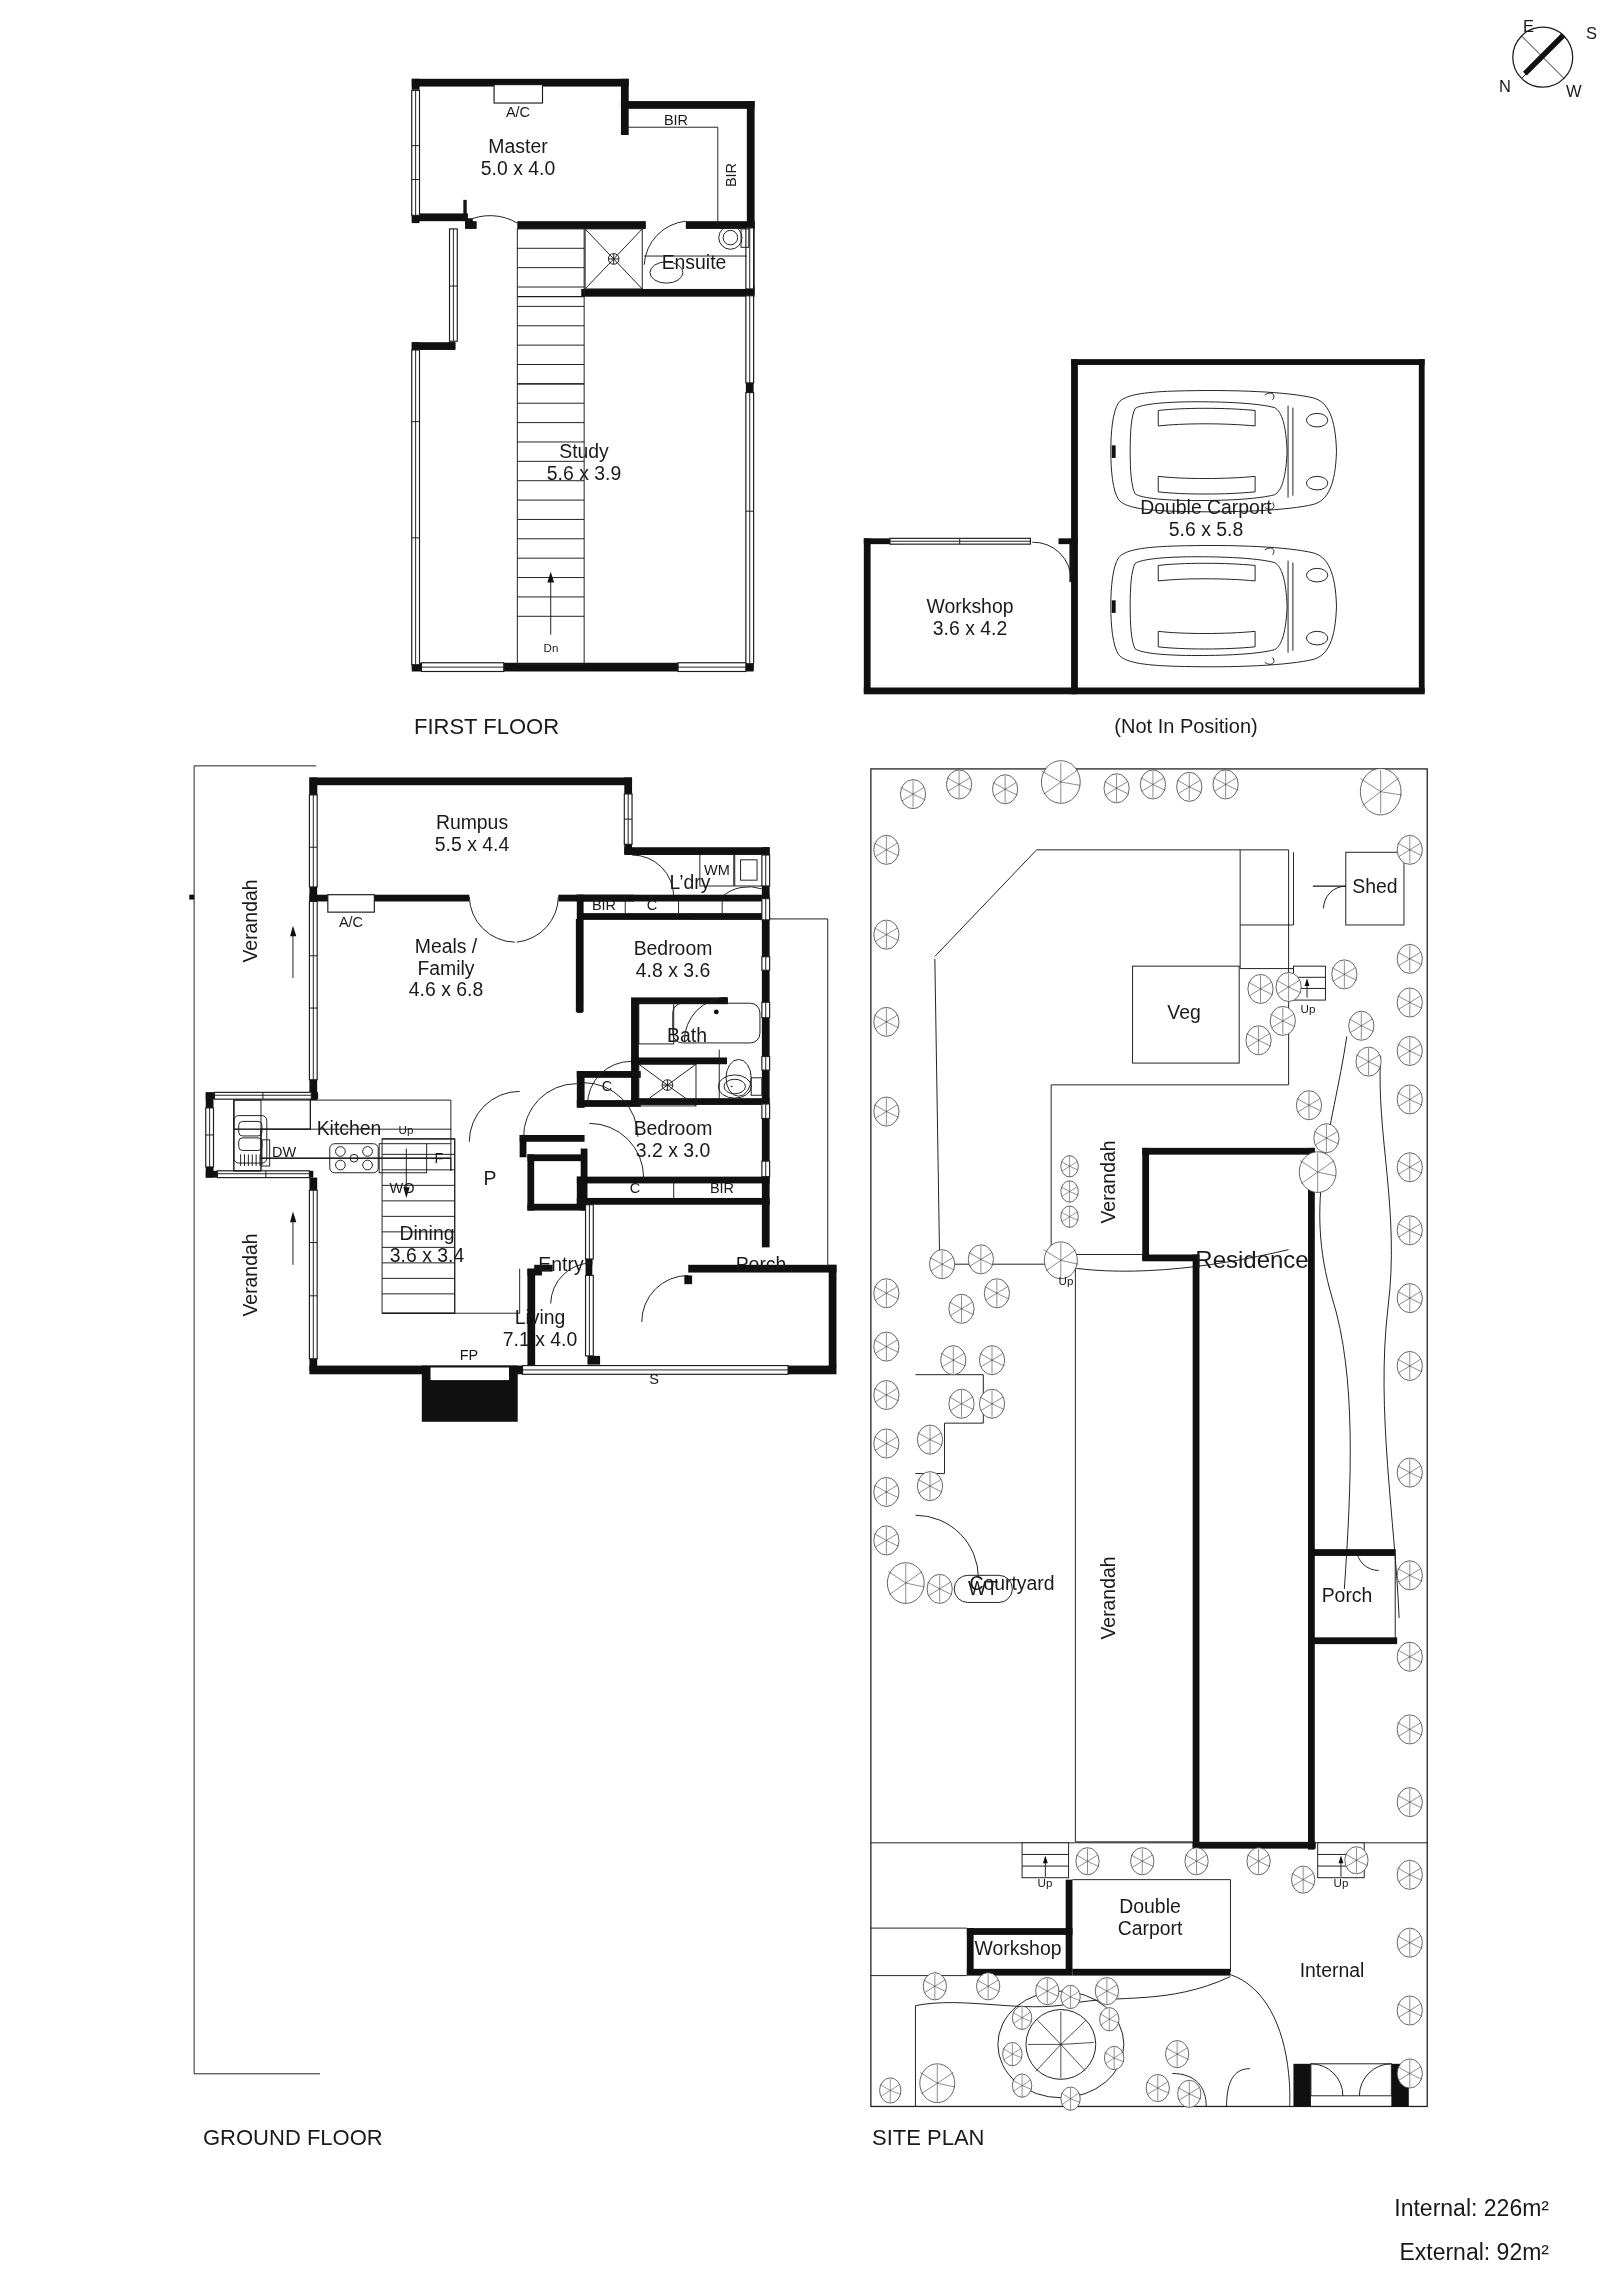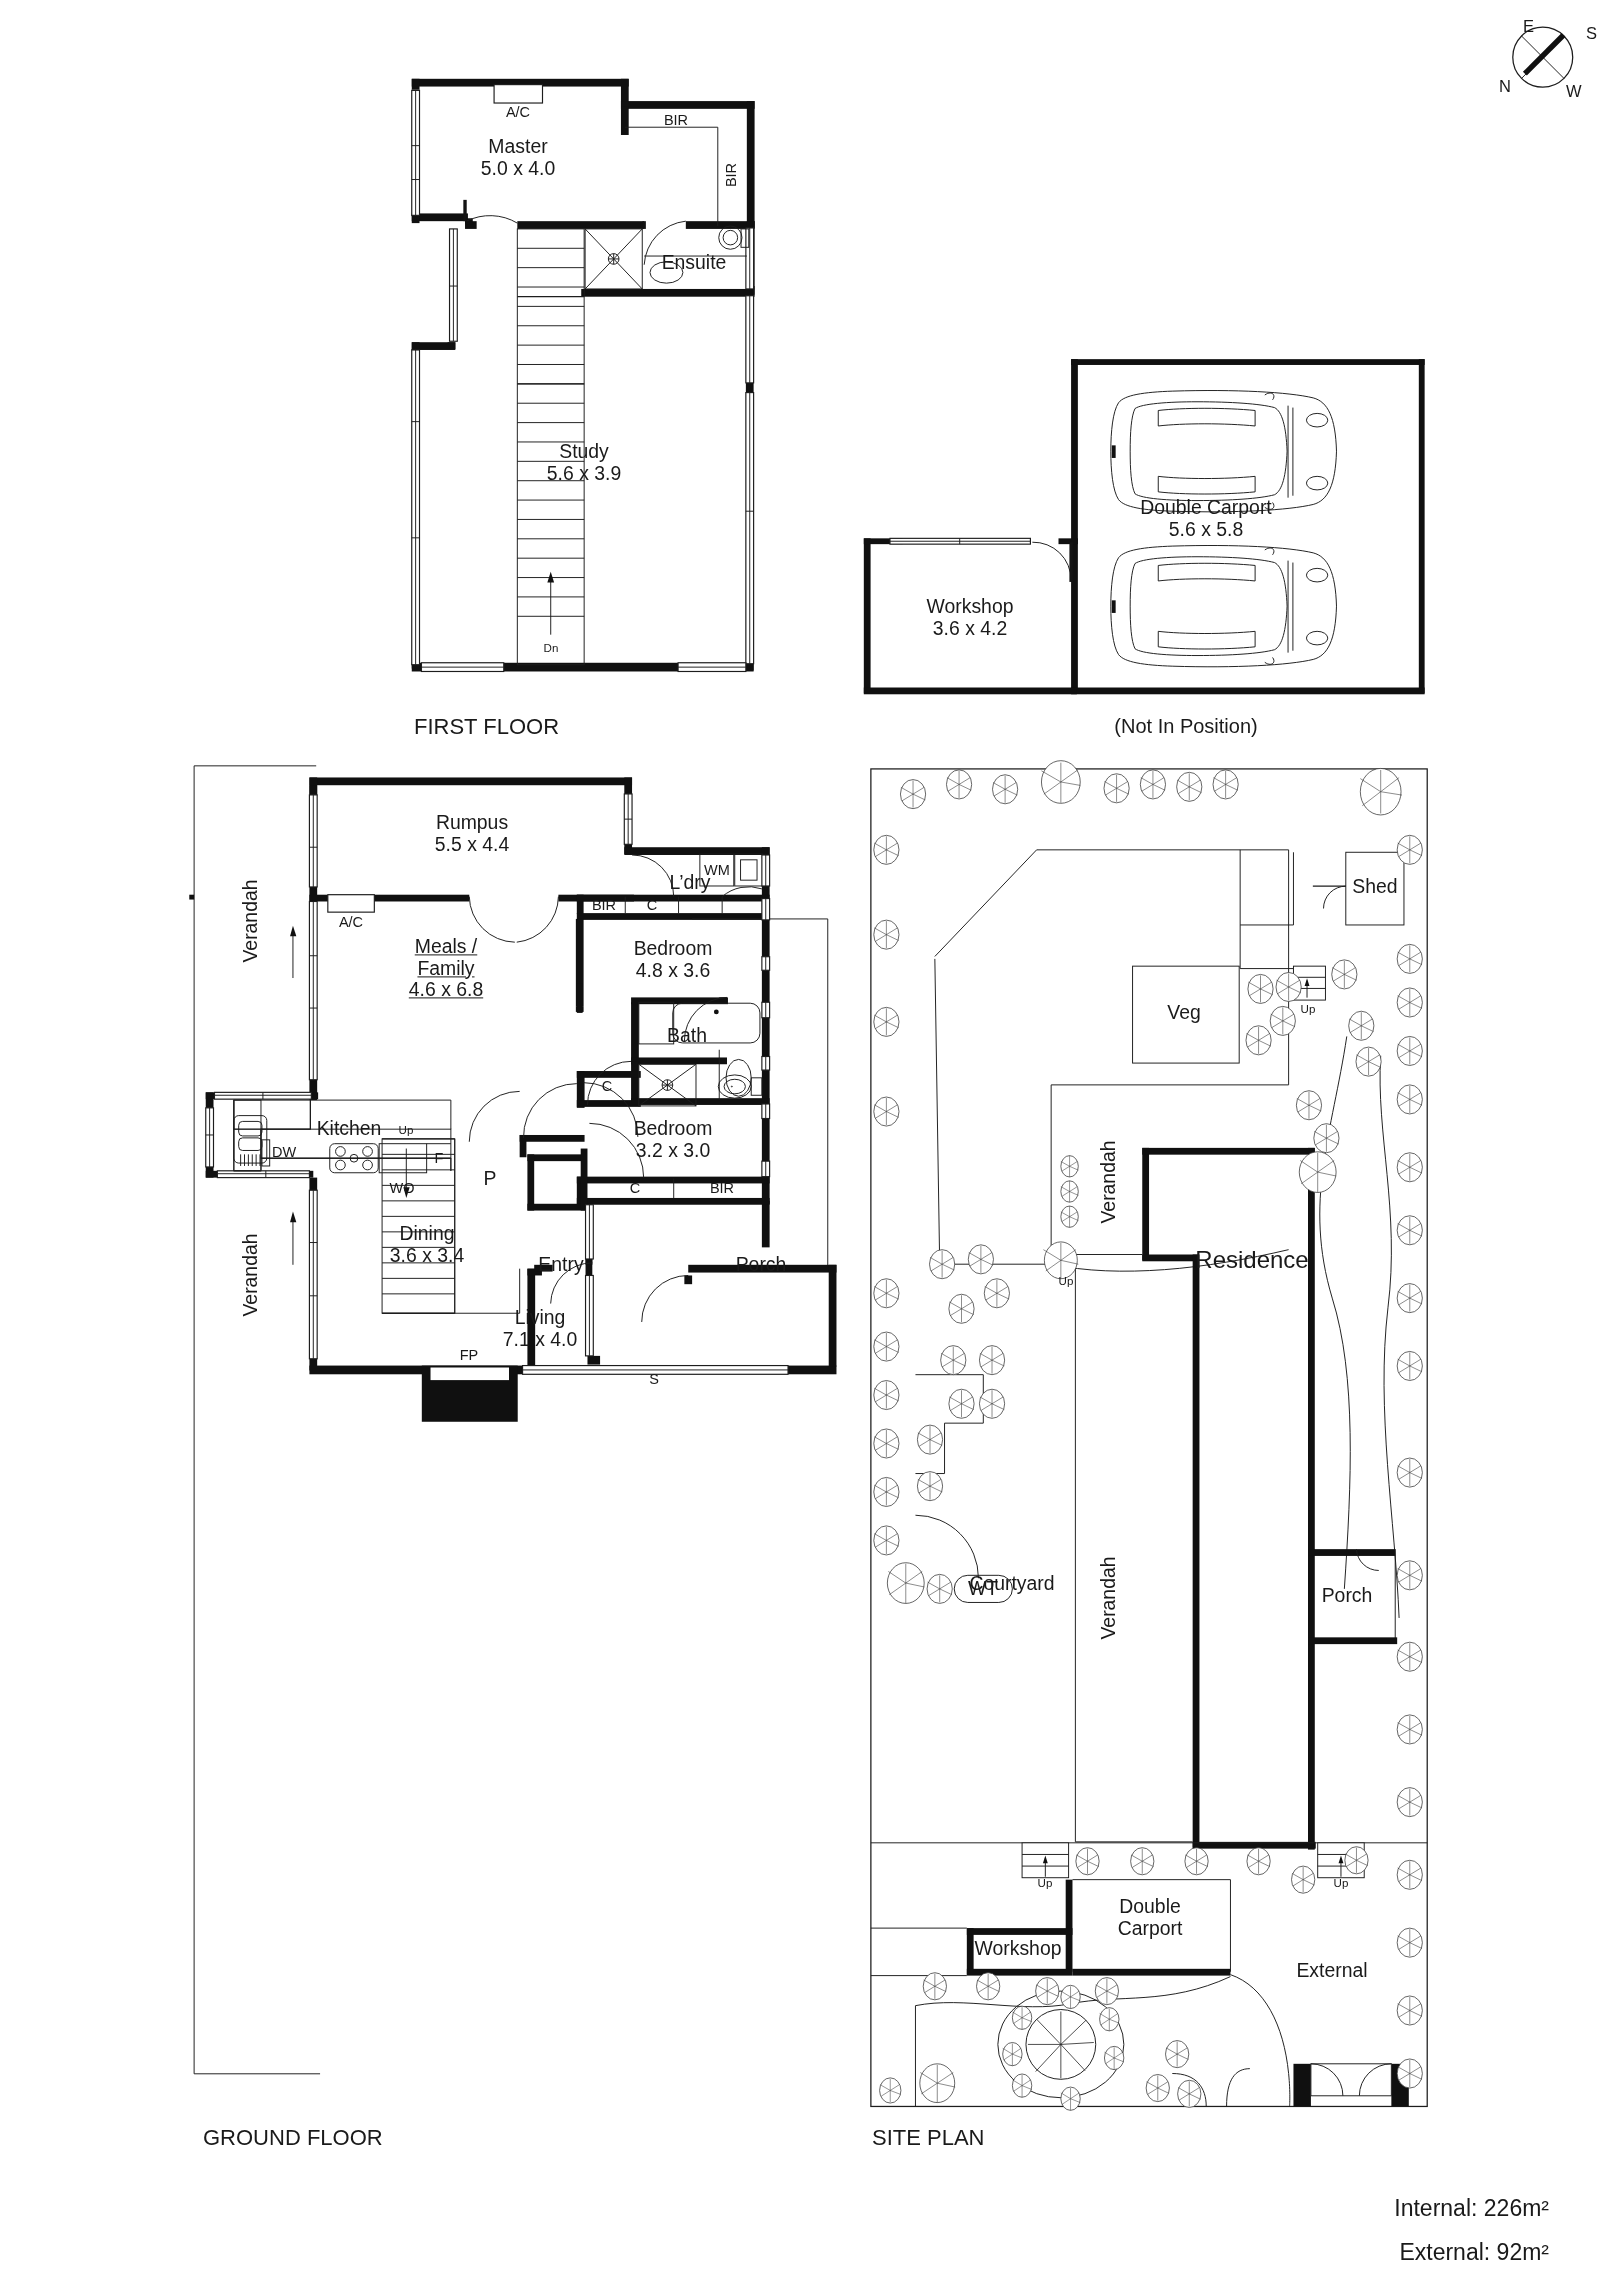--- a/index.html
+++ b/index.html
@@ -623,21 +623,21 @@
       <g>
         <rect x="688" y="1248" width="548" height="18" class="wh"></rect>
         <line x1="688" y1="1257" x2="1236" y2="1257" class="lnt"></line>
       </g>
     </svg>
 
     <div class="lbl room" style="left:283px;top:73px;"><span>Rumpus</span><br><span>5.5 x 4.4</span></div>
     <div class="lbl small" style="left:162px;top:161px;">A/C</div>
     <div class="lbl vert room" style="left:62px;top:160px;">Verandah</div>
     <div class="lbl vert room" style="left:62px;top:514px;">Verandah</div>
-    <div class="lbl room" style="left:257px;top:208px;text-decoration:underline;"><span>Meals /</span><br><span>Family</span><br><span>4.6 x 6.8</span></div>
+    <div class="lbl room" style="left:257px;top:208px;"><span>Meals /</span><br><span>Family</span><br><span>4.6 x 6.8</span></div>
     <div class="lbl small" style="left:528px;top:109px;">WM</div>
     <div class="lbl room" style="left:501px;top:122px;">L’dry</div>
     <div class="lbl small" style="left:415px;top:144px;">BIR</div>
     <div class="lbl small" style="left:463px;top:144px;">C</div>
     <div class="lbl room" style="left:484px;top:199px;"><span>Bedroom</span><br><span>4.8 x 3.6</span></div>
     <div class="lbl room" style="left:498px;top:275px;">Bath</div>
     <div class="lbl small" style="left:418px;top:325px;">C</div>
     <div class="lbl tiny" style="left:217px;top:368px;">Up</div>
     <div class="lbl room" style="left:160px;top:368px;">Kitchen</div>
     <div class="lbl small" style="left:95px;top:391px;">DW</div>
@@ -1736,21 +1736,21 @@
     <div class="lbl room" style="left:480px;top:831px;">Porch</div>
     <div class="lbl vert room" style="left:242px;top:417px;">Verandah</div>
     <div class="lbl vert room" style="left:242px;top:833px;">Verandah</div>
     <div class="lbl room" style="left:145px;top:819px;">Courtyard</div>
     <div class="lbl room" style="left:116px;top:824px;">WT</div>
     <div class="lbl tiny" style="left:199px;top:515px;">Up</div>
     <div class="lbl tiny" style="left:178px;top:1117px;">Up</div>
     <div class="lbl tiny" style="left:474px;top:1117px;">Up</div>
     <div class="lbl room" style="left:151px;top:1184px;">Workshop</div>
     <div class="lbl room" style="left:283px;top:1153px;"><span>Double</span><br><span>Carport</span></div>
-    <div class="lbl room" style="left:465px;top:1206px;">External</div>
+    <div class="lbl room" style="left:465px;top:1206px;">Internal</div>
   </div>
   <div class="lbl title" style="left:872px;top:2138px;">SITE PLAN</div>
 
   <div class="lbl area" style="left:1549px;top:2209px;">Internal: 226m²</div>
   <div class="lbl area" style="left:1549px;top:2253px;">External: 92m²</div>
 
 </div>
 
 
 </body></html>

